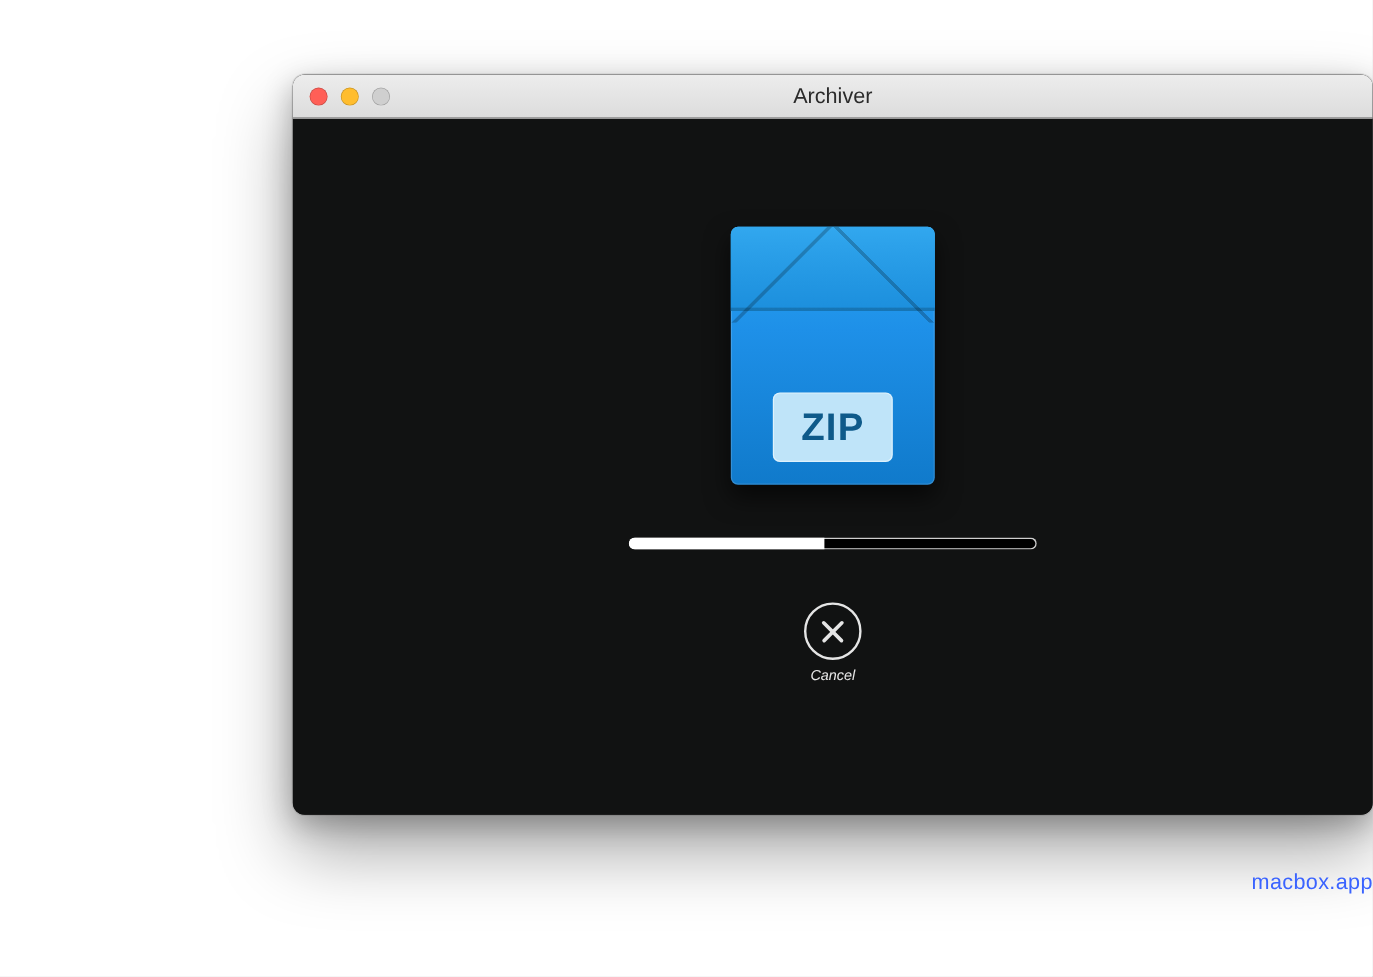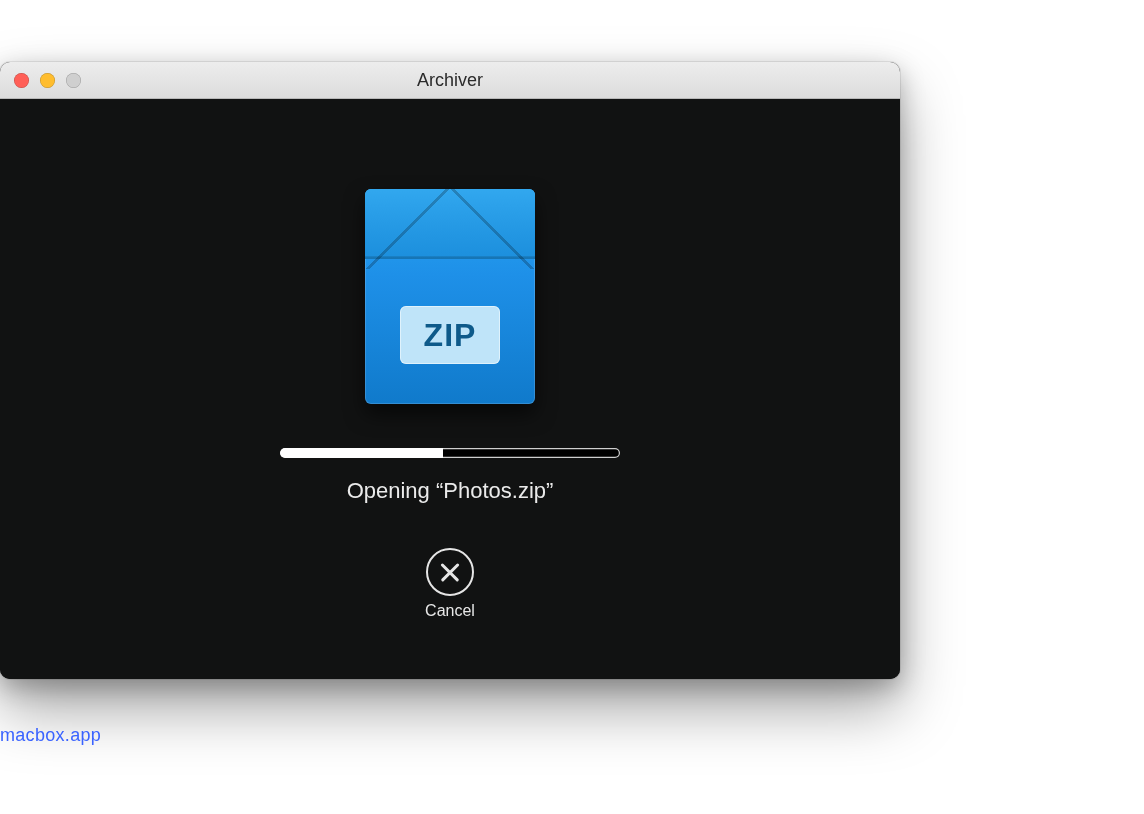--- a/index.html
+++ b/index.html
@@ -10,21 +10,21 @@
     background: #ffffff;
     font-family: -apple-system, "Helvetica Neue", Helvetica, Arial, sans-serif;
     -webkit-font-smoothing: antialiased;
   }
   .stage {
     width: 1144px;
     height: 814px;
     position: relative;
     display: flex;
     flex-direction: column;
-    align-items: flex-start;
+    align-items: flex-end;
   }
   .window {
     margin-top: 62px;
     width: 900px;
     border-radius: 10px;
     overflow: hidden;
     box-shadow:
       0 30px 60px rgba(0,0,0,0.35),
       0 8px 24px rgba(0,0,0,0.25),
       0 0 0 1px rgba(0,0,0,0.08);
@@ -112,21 +112,21 @@
     position: absolute;
     left: 0; right: 0; top: 0; bottom: 0;
     background:
       linear-gradient(135deg, transparent 48.5%, rgba(0,0,0,0.22) 49% 51%, transparent 51.5%) left/50% 100% no-repeat,
       linear-gradient(45deg,  transparent 48.5%, rgba(0,0,0,0.22) 49% 51%, transparent 51.5%) right/50% 100% no-repeat;
   }
   .zip-label {
     position: absolute;
     left: 50%;
     transform: translateX(-50%);
-    bottom: 40px;
+    bottom: 19px;
     width: 100px;
     height: 58px;
     border-radius: 6px;
     background: #bfe4f9;
     display: flex;
     align-items: center;
     justify-content: center;
     color: #0e5a8a;
     font-weight: 600;
     font-size: 32px;
@@ -182,22 +182,23 @@
     content: "";
     position: absolute;
     width: 24px;
     height: 2.5px;
     background: #e5e5e5;
     border-radius: 2px;
   }
   .cancel-circle::before { transform: rotate(45deg); }
   .cancel-circle::after  { transform: rotate(-45deg); }
   .cancel-label {
-    font-size: 16px;
+    font-size: 12px;
     color: #e8e8e8;
+    font-style: italic;
   }
 
   .watermark {
     margin-top: 46px;
     font-size: 18px;
     color: #3a63ff;
     letter-spacing: 0.3px;
   }
 </style>
 </head>
@@ -218,21 +219,20 @@
       <div class="zip-icon">
         <div class="zip-body"></div>
         <div class="zip-flap"></div>
         <div class="zip-label">ZIP</div>
       </div>
 
       <div class="progress">
         <div class="progress-fill" style="width:48%"></div>
       </div>
 
-      <div class="status-text">Opening “Photos.zip”</div>
 
       <div class="cancel-group">
         <div class="cancel-circle"></div>
         <div class="cancel-label">Cancel</div>
       </div>
     </div>
   </div>
 
   <div class="watermark">macbox.app</div>
 </div>

